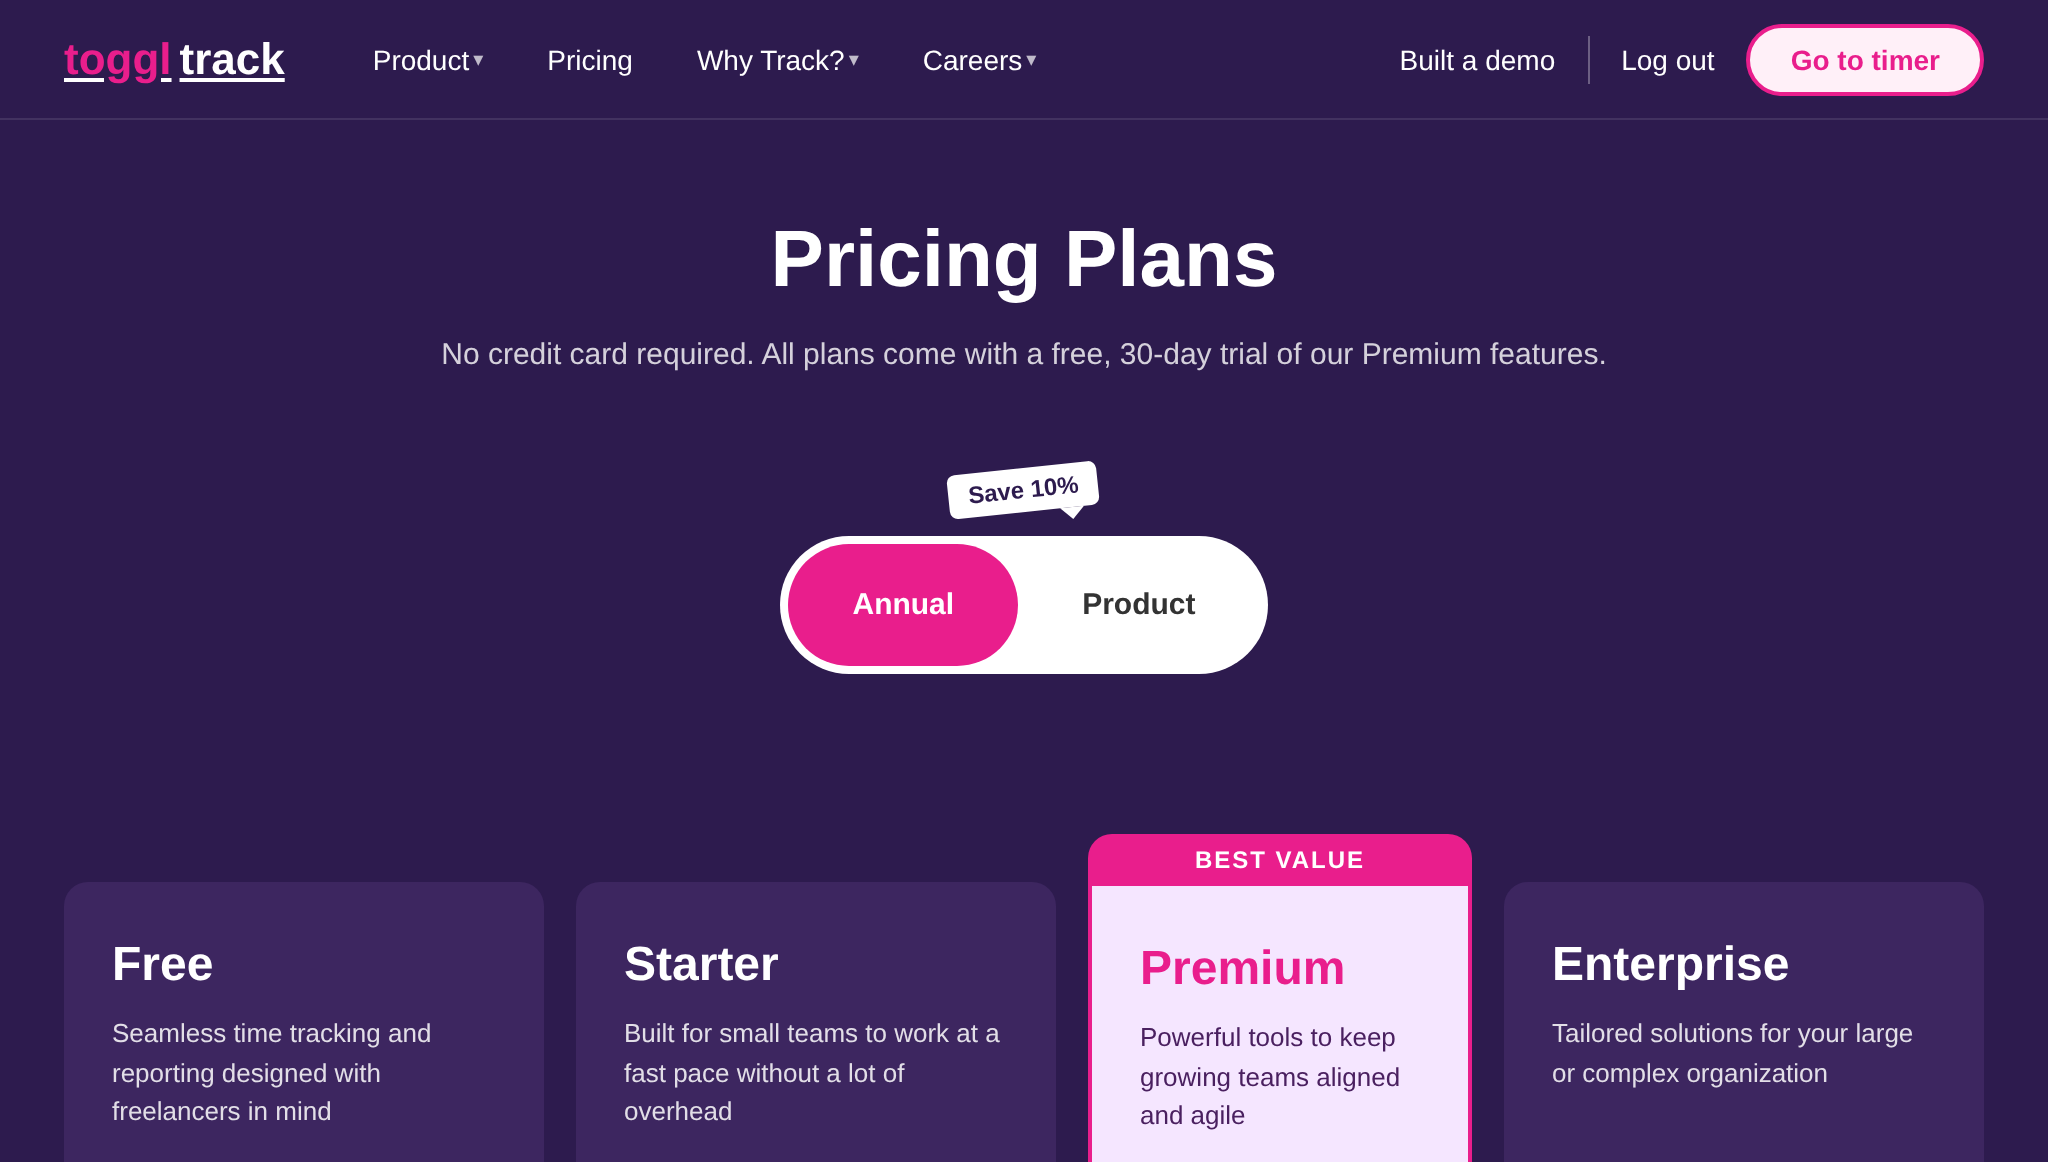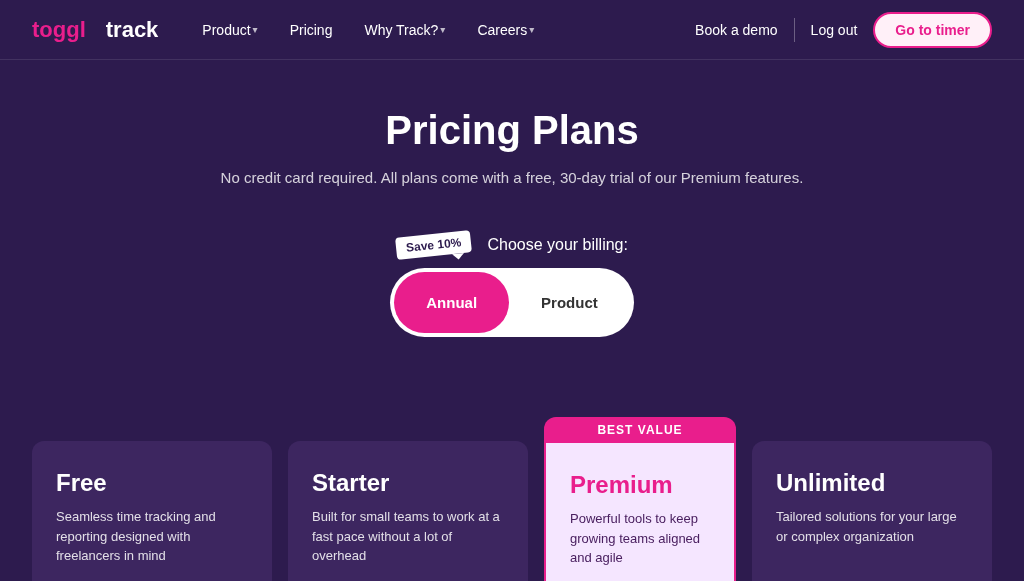--- a/index.html
+++ b/index.html
@@ -16,22 +16,23 @@
       background: #2d1b4e;
       display: flex;
       align-items: center;
       padding: 0 32px;
       height: 60px;
       border-bottom: 1px solid rgba(255,255,255,0.1);
     }
     .logo {
       display: flex;
       align-items: flex-start;
-      gap: 20px;
+      gap: 4px;
       margin-right: 32px;
+      text-decoration: underline;
     }
     .logo-text-toggl { color: #e91e8c; font-size: 22px; font-weight: 800; }
     .logo-text-track { color: #fff; font-size: 22px; font-weight: 800; }
     .nav-links {
       display: flex;
       align-items: center;
       gap: 8px;
       flex: 1;
     }
     .nav-link {
@@ -279,37 +280,36 @@
     <a class="nav-link">
       <span>Why Track?</span>
       <span class="chevron">▾</span>
     </a>
     <a class="nav-link">
       <span>Careers</span>
       <span class="chevron">▾</span>
     </a>
   </div>
   <div class="nav-right">
-    <a class="nav-book-demo">Book a demo</a>
+    <a class="nav-book-demo">Built a demo</a>
     <div class="nav-divider"></div>
     <a class="nav-logout">Log out</a>
     <button class="btn-go-timer">Go to timer</button>
   </div>
 </nav>
 
 <div class="hero">
   <h1>Pricing Plans</h1>
   <p>No credit card required. All plans come with a free, 30-day trial of our Premium features.</p>
 
   <div class="billing-section">
     <div class="billing-row">
       <div class="save-badge-wrapper">
         <span class="save-badge">Save 10%</span>
       </div>
-      <span class="billing-label">Choose your billing:</span>
     </div>
     <div class="toggle-container">
       <button class="toggle-btn active">Annual</button>
       <button class="toggle-btn inactive">Product</button>
     </div>
   </div>
 </div>
 
 <div class="pricing-section">
   <div class="cards-container">
@@ -340,21 +340,21 @@
         <p class="card-description">Powerful tools to keep growing teams aligned and agile</p>
         <div class="price-block">
           <span class="price-original" style="color:#2d1b4e;">$20</span>
           <span class="price-main">$18</span>
         </div>
 
       </div>
     </div>
 
     <div class="card enterprise">
-      <h2>Unlimited</h2>
+      <h2>Enterprise</h2>
       <p class="card-description">Tailored solutions for your large or complex organization</p>
       <div class="tilde-price">~</div>
       <p class="price-period custom-pricing">Custom pricing. Unlimited users.</p>
 
     </div>
 
   </div>
 </div>
 
 </body></html>

